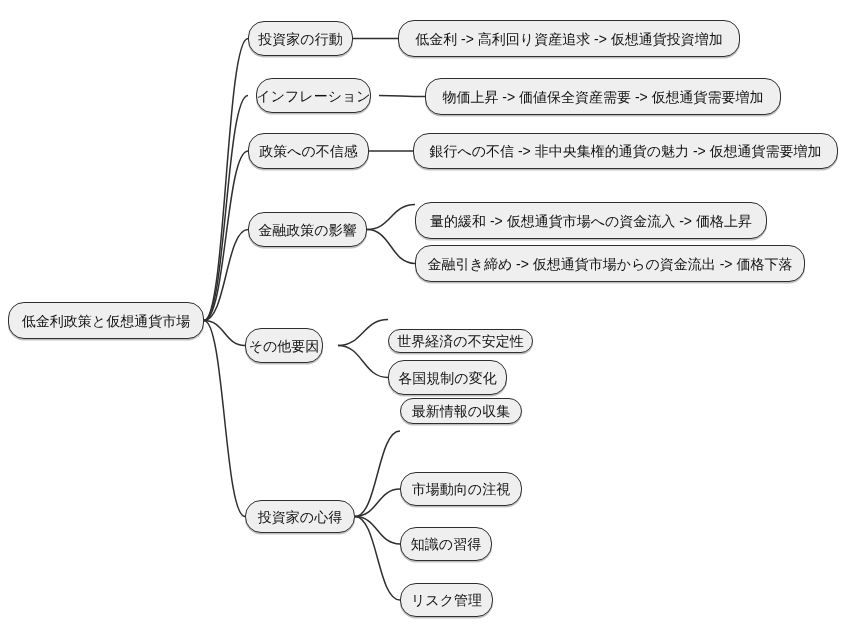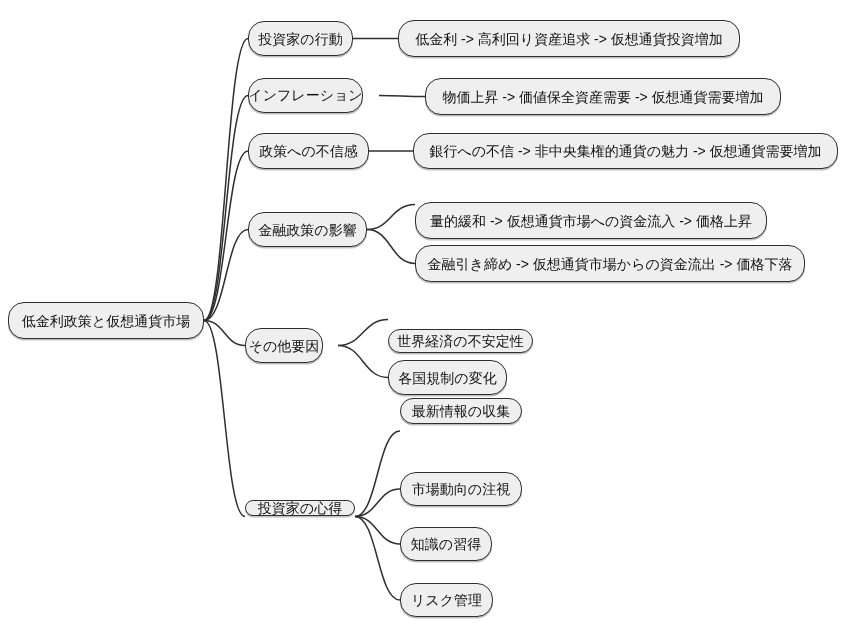--- a/index.html
+++ b/index.html
@@ -56,28 +56,28 @@
       <path d="M204,320.5 C224.5,320.5 224.5,516.5 245,516.5" fill="none" stroke="#2f2f2f" stroke-width="1.5"></path>
       <path d="M355,516.5 C377.5,516.5 377.5,431 400,431" fill="none" stroke="#2f2f2f" stroke-width="1.5"></path>
       <path d="M355,516.5 C377.5,516.5 377.5,489 400,489" fill="none" stroke="#2f2f2f" stroke-width="1.5"></path>
       <path d="M355,516.5 C377.5,516.5 377.5,544 400,544" fill="none" stroke="#2f2f2f" stroke-width="1.5"></path>
       <path d="M355,516.5 C377.5,516.5 377.5,600 400,600" fill="none" stroke="#2f2f2f" stroke-width="1.5"></path>
     </svg>
 
 <div class="node" style="left: 8px; top: 302px; width: 196px; height: 37px;">低金利政策と仮想通貨市場</div>
     <div class="node" style="left: 248px; top: 21px; width: 105px; height: 35px;">投資家の行動</div>
     <div class="node" style="left: 398px; top: 20px; width: 342px; height: 37px;">低金利 -&gt; 高利回り資産追求 -&gt; 仮想通貨投資増加</div>
-    <div class="node" style="left: 248px; top: 78px; width: 115px; height: 35px; font-family: Liberation Serif, serif;">インフレーション</div>
+    <div class="node" style="left: 256px; top: 78px; width: 115px; height: 35px;">インフレーション</div>
     <div class="node" style="left: 425px; top: 78px; width: 356px; height: 37px;">物価上昇 -&gt; 価値保全資産需要 -&gt; 仮想通貨需要増加</div>
     <div class="node" style="left: 248px; top: 133px; width: 121px; height: 36px;">政策への不信感</div>
     <div class="node" style="left: 413px; top: 133px; width: 425px; height: 36px;">銀行への不信 -&gt; 非中央集権的通貨の魅力 -&gt; 仮想通貨需要増加</div>
     <div class="node" style="left: 248px; top: 212px; width: 119px; height: 35px;">金融政策の影響</div>
     <div class="node" style="left: 415px; top: 186px; width: 352px; height: 37px; margin-top: 16px;">量的緩和 -&gt; 仮想通貨市場への資金流入 -&gt; 価格上昇</div>
     <div class="node" style="left: 415px; top: 245px; width: 390px; height: 37px;">金融引き締め -&gt; 仮想通貨市場からの資金流出 -&gt; 価格下落</div>
     <div class="node" style="left: 245px; top: 328px; width: 78px; height: 35px;">その他要因</div>
     <div class="node" style="left: 388px; top: 302px; width: 145px; height: 24px; margin-top: 27px;">世界経済の不安定性</div>
     <div class="node" style="left: 388px; top: 360px; width: 119px; height: 35px;">各国規制の変化</div>
-    <div class="node" style="left: 245px; top: 500px; width: 110px; height: 16px;">投資家の心得</div>
+    <div class="node" style="left: 245px; top: 500px; width: 110px; height: 33px;">投資家の心得</div>
     <div class="node" style="left: 400px; top: 398px; width: 122px; height: 26px;">最新情報の収集</div>
     <div class="node" style="left: 400px; top: 472px; width: 122px; height: 34px;">市場動向の注視</div>
     <div class="node" style="left: 400px; top: 527px; width: 92px; height: 34px;">知識の習得</div>
     <div class="node" style="left: 400px; top: 583px; width: 93px; height: 34px;">リスク管理</div>
   </div>
 
 </body></html>

